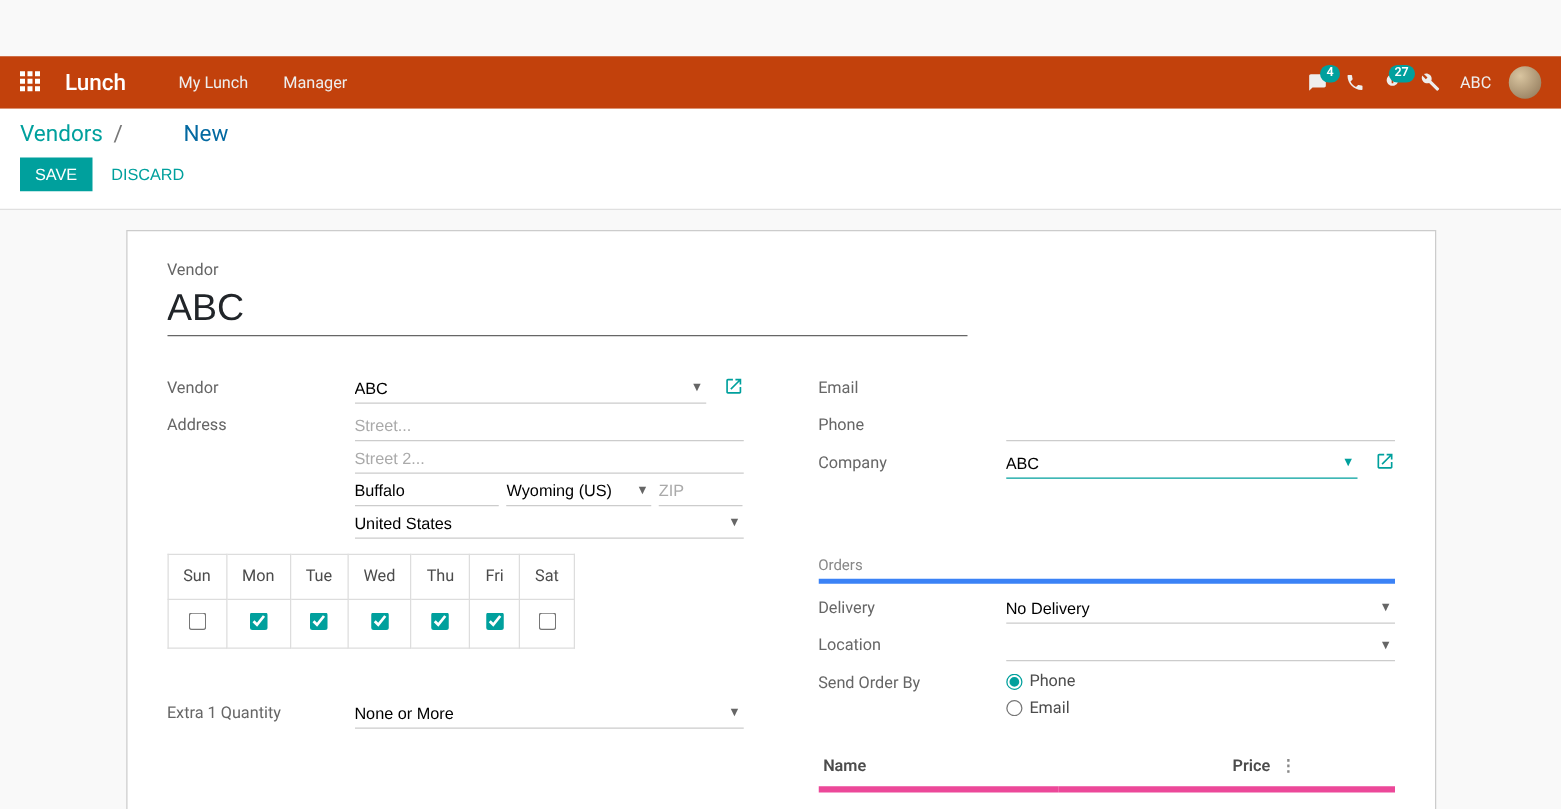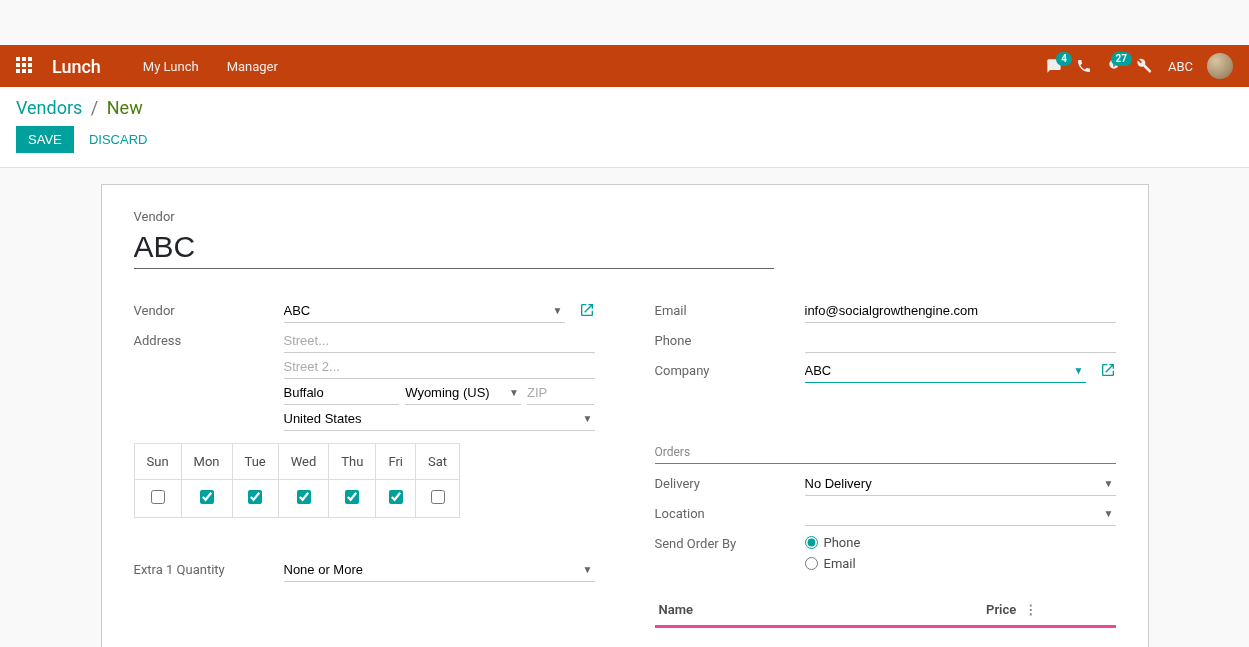--- a/index.html
+++ b/index.html
@@ -16,21 +16,21 @@
 .navbar .right .icon-btn { position: relative; color: #eee; cursor: pointer; display: flex; align-items: center; }
 .navbar .badge { position: absolute; top: -6px; right: -10px; background: #00A09D; color: #fff; font-size: 10px; font-weight: 600; border-radius: 8px; padding: 1px 5px; line-height: 12px; }
 .navbar .avatar { width: 26px; height: 26px; border-radius: 50%; background: radial-gradient(circle at 35% 30%, #d9c5a0, #8b7355); cursor: pointer; }
 .navbar .username { font-size: 13px; color: #eee; cursor: pointer; margin-left: 2px; }
 
 
 .control-bar { background: #fff; padding: 10px 16px 14px 16px; border-bottom: 1px solid #e0e0e0; }
 .breadcrumb { font-size: 18px; margin-bottom: 8px; }
 .breadcrumb .bc-link { color: #00A09D; cursor: pointer; }
 .breadcrumb .bc-sep { color: #777; margin: 0 4px; }
-.breadcrumb .bc-current { color: #4d7c0f; }
+.breadcrumb .bc-current { color: #0369a1; margin-left: 40px; }
 .btn-save { background: #00A09D; color: #fff; border: none; padding: 6px 12px; font-size: 13px; font-weight: 500; cursor: pointer; }
 .btn-discard { background: none; border: none; color: #00A09D; font-size: 13px; font-weight: 500; padding: 6px 12px; cursor: pointer; }
 
 
 .sheet-wrap { display: flex; justify-content: center; padding-top: 16px; }
 .sheet { background: #fff; border: 1px solid #ccc; width: 1048px; padding: 24px 32px 40px 32px; }
 .field-label-sm { font-size: 13px; color: #666; margin-bottom: 4px; }
 .title-input { font-size: 30px; font-weight: 500; color: #212529; border: none; border-bottom: 1px solid #666; width: 640px; padding: 2px 0 4px 0; outline: none; background: none; }
 
 .two-col { display: flex; gap: 60px; margin-top: 30px; }
@@ -43,30 +43,30 @@
 .inp::placeholder { color: #aaa; }
 .m2o-wrap { display: flex; align-items: center; gap: 8px; }
 .m2o-wrap .inp-wrap { flex:1; position:relative; }
 .caret { position:absolute; right:2px; top:6px; font-size:10px; color:#666; pointer-events:none; }
 .ext-link { color: #00A09D; cursor: pointer; margin-left: 6px; font-size: 14px; }
 
 .addr-block .inp { margin-bottom: 2px; }
 .addr-row { display:flex; gap:6px; }
 .addr-row .inp { flex:1; }
 
-.section-hdr { font-size: 12px; color: #888; border-bottom: 1px solid #3b82f6; padding-bottom: 4px; margin-top: 26px; margin-bottom: 8px; }
+.section-hdr { font-size: 12px; color: #888; border-bottom: 4px solid #3b82f6; padding-bottom: 4px; margin-top: 26px; margin-bottom: 8px; }
 .avail-tbl { border-collapse: collapse; margin-top: 10px; }
 .avail-tbl th, .avail-tbl td { border: 1px solid #ddd; text-align: center; font-weight: 400; font-size: 13px; padding: 10px 12px; }
 .avail-tbl input[type=checkbox] { accent-color: #00A09D; width:14px; height:14px; cursor:pointer; }
 
 .radio-row { display:flex; align-items:center; gap:6px; padding: 3px 0; }
 .radio-row input { accent-color: #00A09D; cursor:pointer; }
 
 .line-tbl { width: 100%; border-collapse: collapse; margin-top: 20px; }
-.line-tbl th { text-align: left; font-weight: 600; font-size: 13px; padding: 8px 4px; border-bottom: 3px solid #ec4899; }
+.line-tbl th { text-align: left; font-weight: 600; font-size: 13px; padding: 8px 4px; border-bottom: 5px solid #ec4899; }
 .line-tbl th.price { text-align: right; }
 .line-tbl td { padding: 8px 4px; border-bottom: 1px solid #eee; }
 .add-line { color: #00A09D; cursor: pointer; }
 .kebab { cursor:pointer; color:#888; text-align:right; padding-left:12px;}
 
 svg.ico { width:16px; height:16px; fill: currentColor; }
 </style>
 </head>
 <body>
 
@@ -196,21 +196,20 @@
           <div class="val inp-wrap" style="position:relative">
             <input class="inp" value="None or More" style="">
             <span class="caret">▼</span>
           </div>
         </div>
       </div>
 
       <div class="col">
         <div class="form-row">
           <div class="lbl">Email</div>
-          <div class="val"><input class="inp" value="info@socialgrowthengine.com" style=""></div>
         </div>
         <div class="form-row">
           <div class="lbl">Phone</div>
           <div class="val"><input class="inp" value="" style=""></div>
         </div>
         <div class="form-row">
           <div class="lbl">Company</div>
           <div class="val m2o-wrap">
             <div class="inp-wrap">
               <input class="inp teal-underline" value="ABC" style="">

